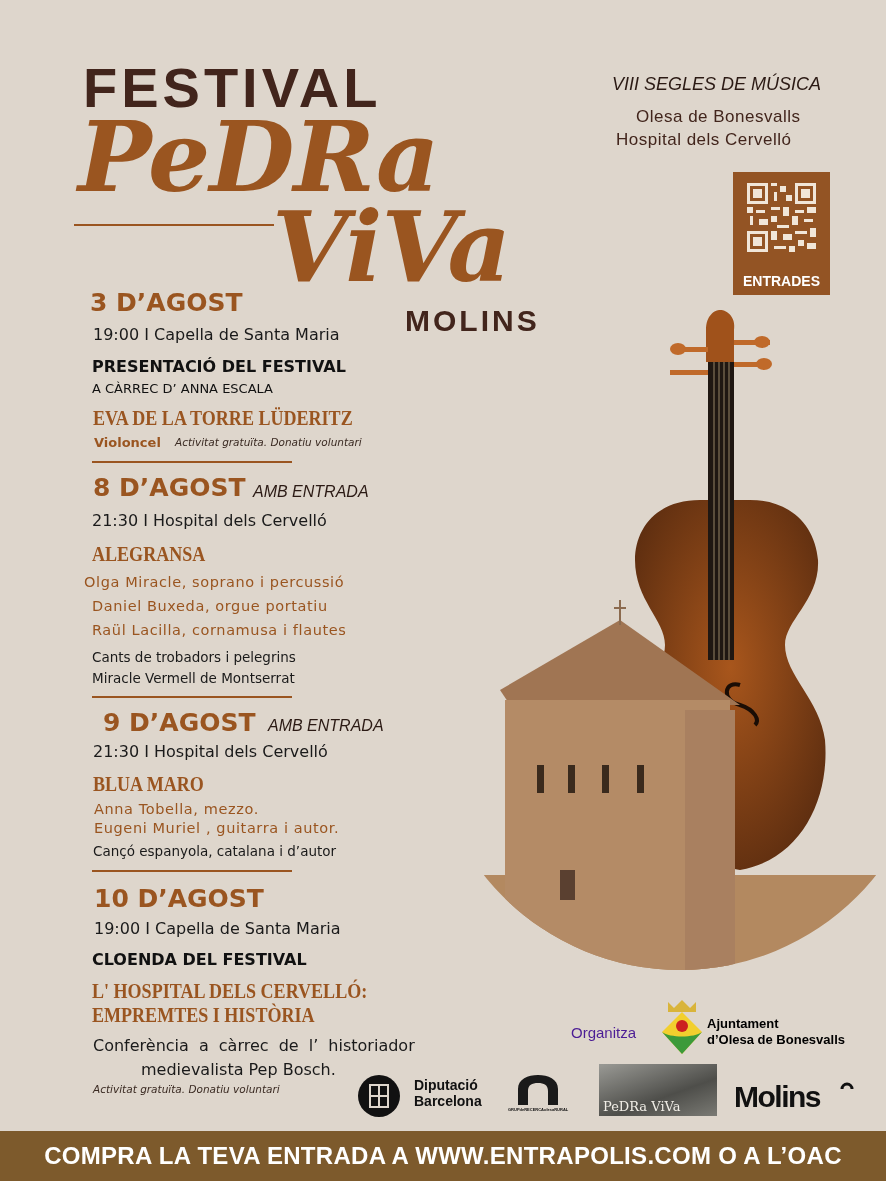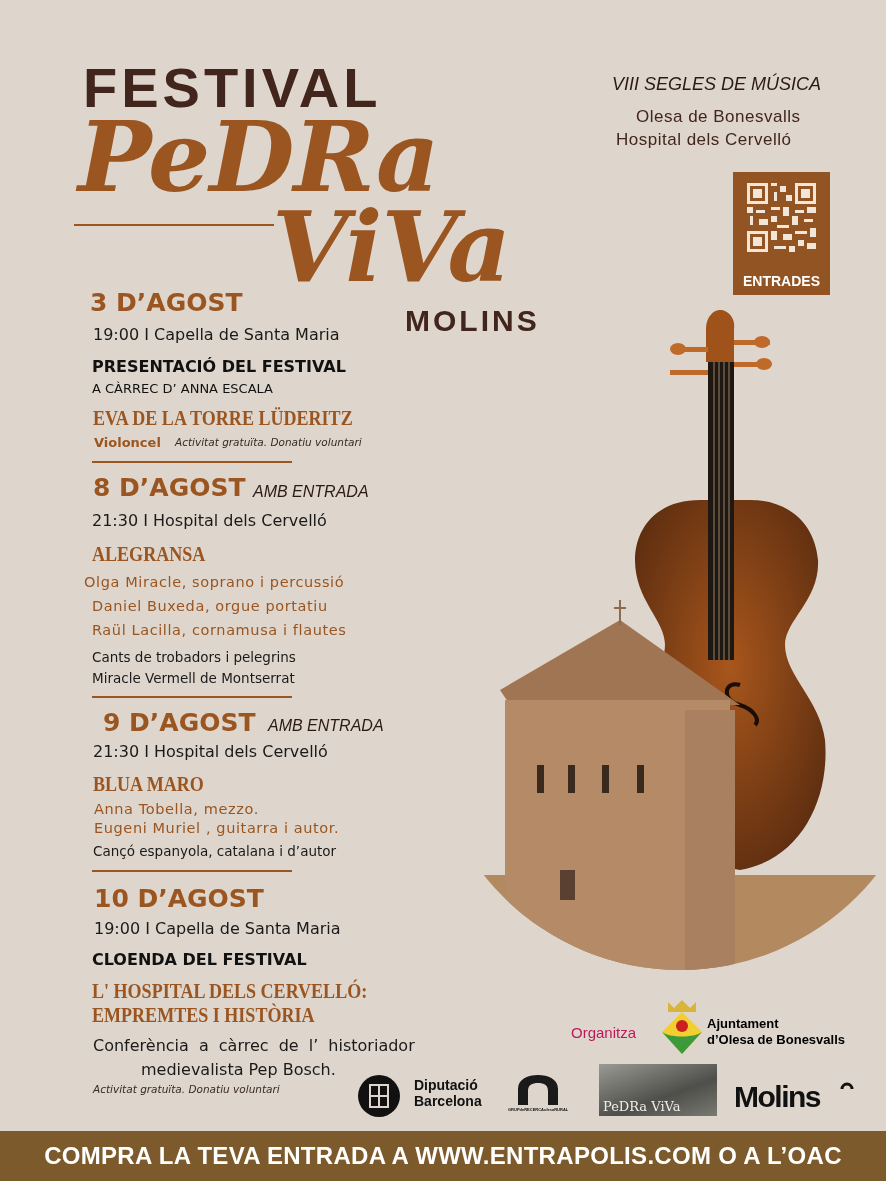--- a/index.html
+++ b/index.html
@@ -20,21 +20,21 @@
   .amb{font-family:"Liberation Sans",sans-serif;font-style:italic;font-size:16px;color:#2b1a14;}
   .time{font-family:"DejaVu Sans",sans-serif;font-size:16px;color:#1a1a1a;}
   .bold-head{font-family:"DejaVu Sans",sans-serif;font-weight:700;font-size:16px;color:#111;}
   .sub{font-family:"DejaVu Sans",sans-serif;font-size:13px;color:#111;}
   .perf{font-family:"Liberation Serif",serif;font-weight:700;font-size:22px;color:#9a5520;transform:scaleX(0.82);transform-origin:left top;white-space:nowrap;}
   .perf-name{font-family:"DejaVu Sans",sans-serif;font-size:14.5px;color:#9a5520;letter-spacing:0.6px;}
   .desc{font-family:"DejaVu Sans",sans-serif;font-size:13.5px;color:#1a1a1a;}
   .note{font-family:"DejaVu Sans",sans-serif;font-style:italic;font-size:10.5px;color:#3a2a22;}
   .rule{height:2px;background:#9a5520;width:200px;left:92px;}
   .footer{left:0;top:1131px;width:886px;height:56px;background:#7d5a2c;color:#fff;font-family:"Liberation Sans",sans-serif;font-weight:700;font-size:24px;text-align:center;line-height:50px;letter-spacing:0.3px;}
-  .organitza{left:571px;top:1024px;font-family:"Liberation Sans",sans-serif;font-size:15px;color:#be185d;}
+  .organitza{left:571px;top:1024px;font-family:"Liberation Sans",sans-serif;font-size:15px;color:#4c1d95;}
   .ajunt{left:707px;top:1016px;font-family:"Liberation Sans",sans-serif;font-weight:700;font-size:13px;color:#000000;line-height:16px;}
   .dipu-text{left:408px;top:1077px;font-family:"Liberation Sans",sans-serif;font-weight:700;font-size:14px;line-height:16px;color:#111;margin-left:6px;}
   .molins-logo{left:734px;top:1080px;font-family:"Liberation Sans",sans-serif;font-weight:700;font-size:30px;color:#111;letter-spacing:-1.5px;}
 </style>
 </head>
 <body>
 
 <div class="abs festival">FESTIVAL</div>
 <div class="abs pedra">PeDRa</div>
 <div class="abs title-rule"></div>

